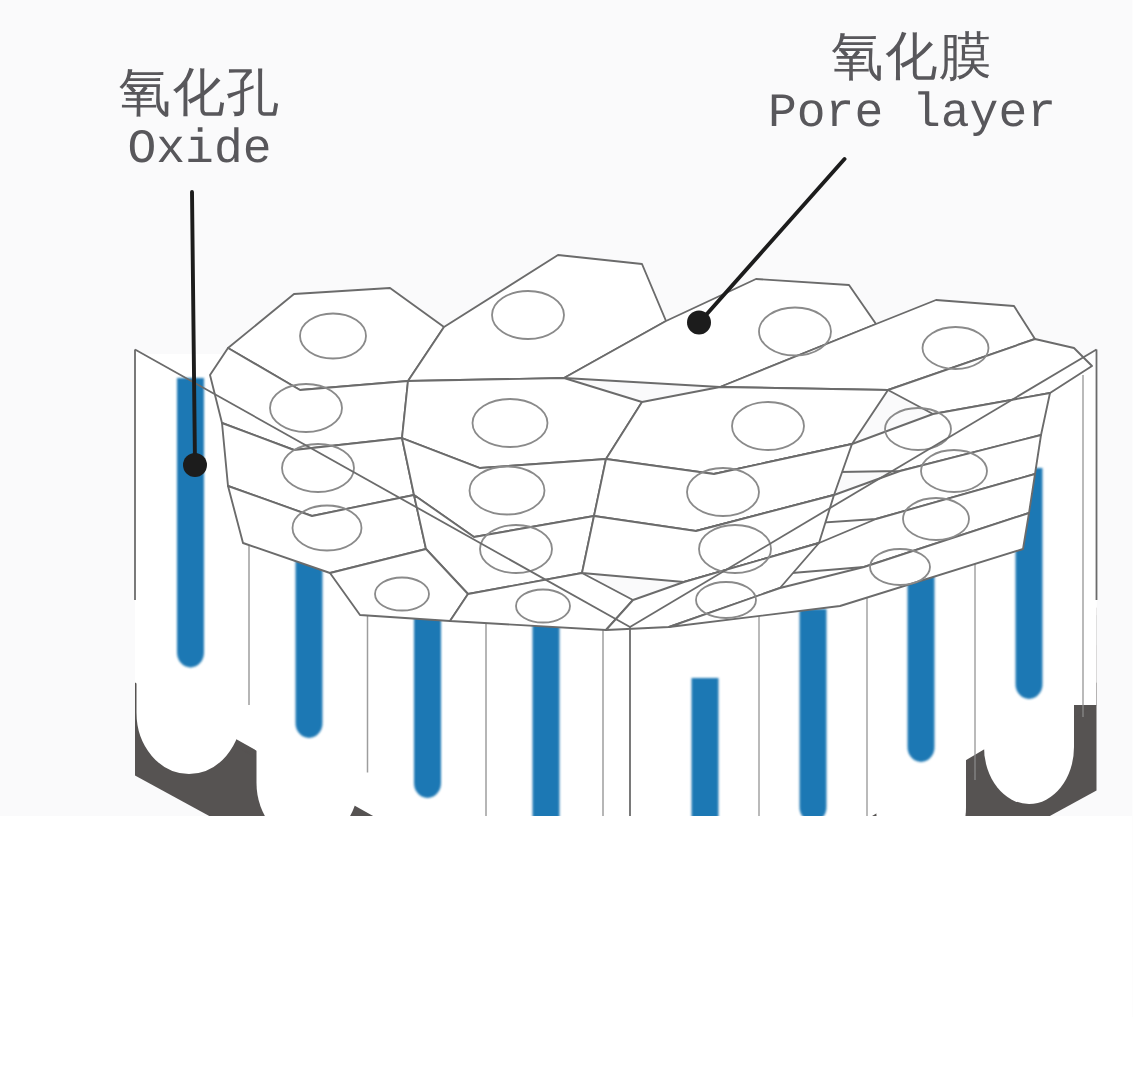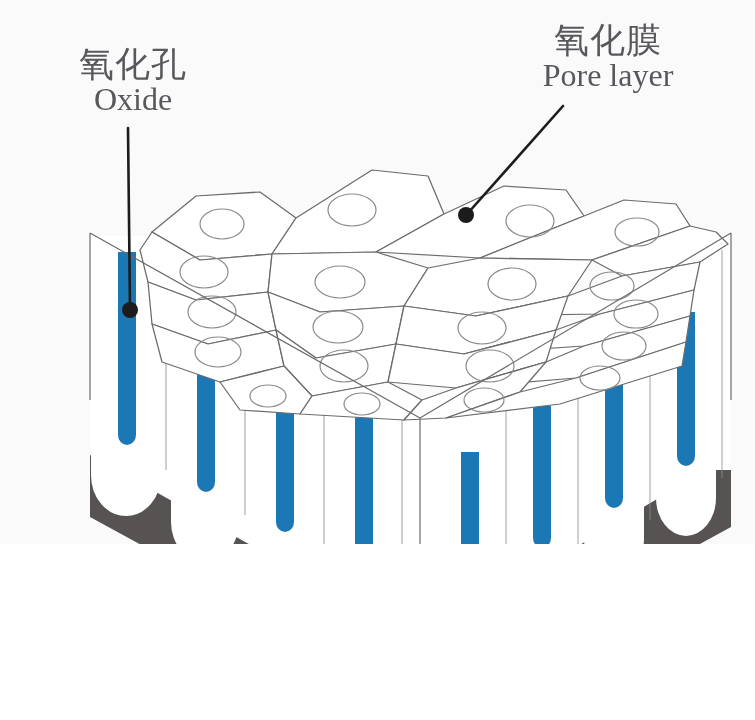--- a/index.html
+++ b/index.html
@@ -6,21 +6,21 @@
     margin: 0;
     padding: 0;
     background: #ffffff;
   }
   #stage {
     position: relative;
     width: 755px;
     height: 544px;
     background: #fafafb;
     overflow: hidden;
-    font-family: Liberation Serif, serif;
+    font-family: Liberation Mono, monospace;
   }
   #diagram-svg {
     position: absolute;
     left: 0;
     top: 0;
     width: 755px;
     height: 720px;
   }
   .label-block {
     position: absolute;

